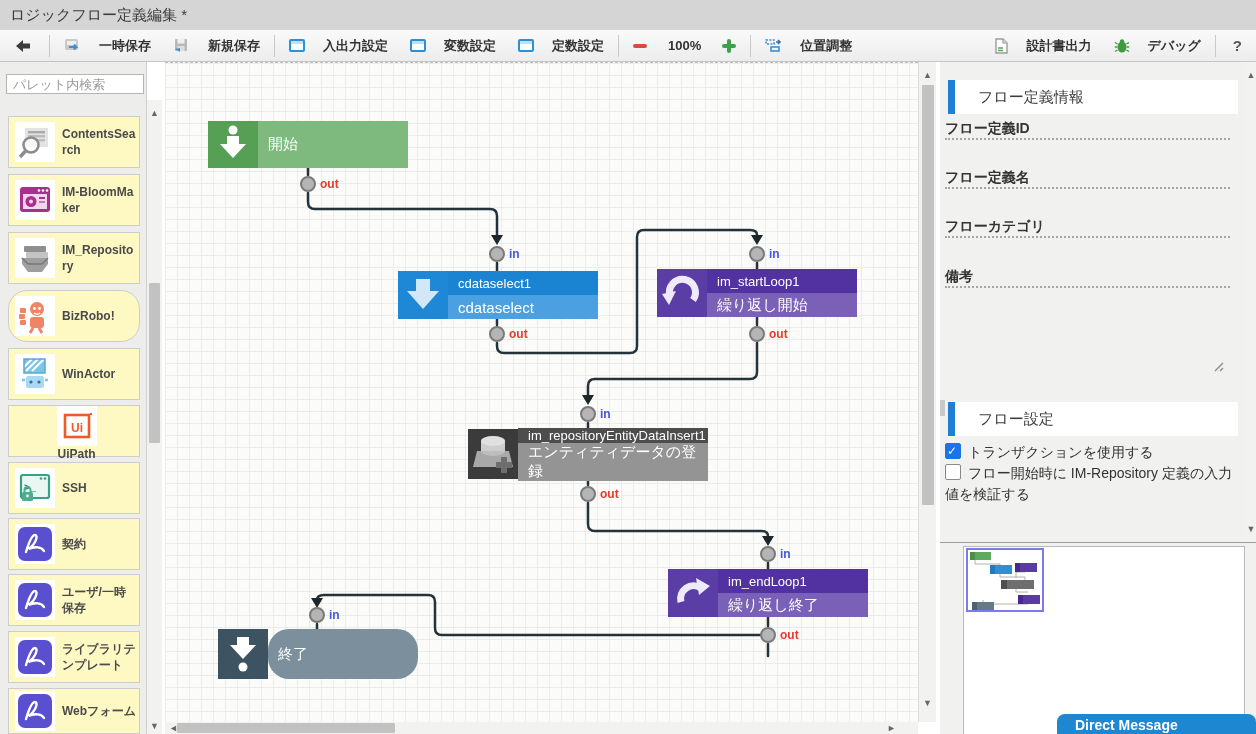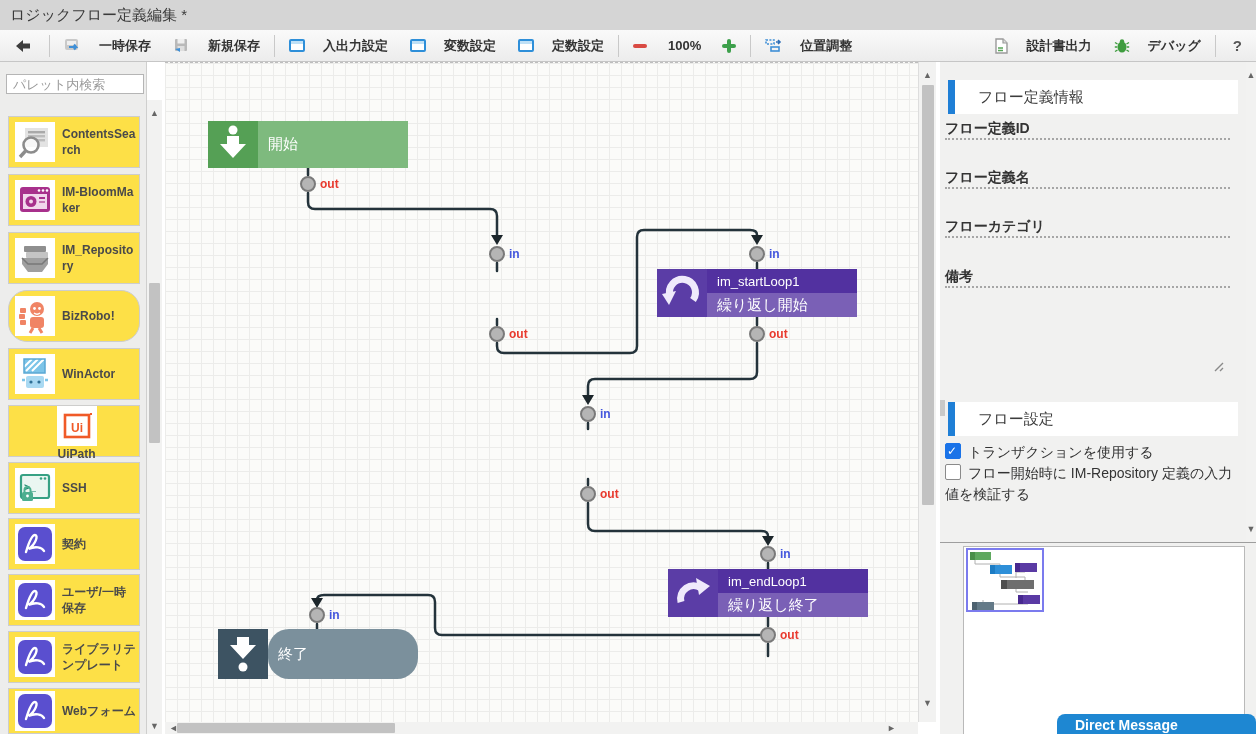--- a/index.html
+++ b/index.html
@@ -25,21 +25,21 @@
   .winicon{width:16px;height:13px;border:2px solid #2e8fd9;border-radius:2px;background:#fff;
            box-sizing:border-box;position:relative;display:inline-block;}
   .winicon::after{content:"";position:absolute;left:0;top:0;right:0;height:3px;background:#bfe0f6;}
   .help-btn{font-size:15px;font-weight:bold;color:#555;padding:0 14px;}
   
   .palette{left:0;top:62px;width:147px;height:672px;background:#ededec;border-right:1px solid #cfcfce;box-sizing:border-box;}
   .psearch{position:absolute;left:6px;top:12px;width:138px;height:20px;border:1px solid #b5b5b5;
            background:#fff;font-size:13px;padding:0 6px;box-sizing:border-box;color:#333;
            font-family:"Liberation Sans","DejaVu Sans",sans-serif;}
   .psearch::placeholder{color:#9a9a9a;}
-  .pitem{position:absolute;left:8px;width:132px;height:52px;background:#fde047;border:1px solid #cdcdcc;
+  .pitem{position:absolute;left:8px;width:132px;height:52px;background:#fef9c3;border:1px solid #cdcdcc;
          display:flex;align-items:center;box-sizing:border-box;}
   .pitem .picn{width:40px;height:40px;margin-left:6px;background:#fff;flex:0 0 40px;}
   .pitem .plab{font-size:12px;font-weight:bold;color:#4a4a4a;margin-left:7px;line-height:1.35;
                word-break:break-all;padding-right:2px;}
   
   .sbv{background:#f2f2f1;}
   .sb-arrow{position:absolute;font-size:9px;color:#666;line-height:10px;text-align:center;width:100%;}
   .thumb{position:absolute;background:#c2c2c2;border-radius:1px;}
   
   .canvas{left:165px;top:62px;width:753px;height:660px;overflow:hidden;
@@ -314,34 +314,60 @@
       <svg width="50" height="47" viewBox="0 0 50 47">
         <circle cx="25" cy="9" r="4.5" fill="#fff"></circle>
         <path d="M19,15 H31 V23 H38 L25,37 L12,23 H19 Z" fill="#fff"></path>
         </svg>
     </div>
     <div class="nbody" style="background:#7eba7e;">
       <div class="nline fs1">開始</div>
     </div>
   </div>
 
+  <div class="node" style="left:233px;top:208px;width:200px;height:48px;">
+    <div class="nicon" style="background:#1e88d6;">
+      <svg width="50" height="48" viewBox="0 0 50 48">
+        <path d="M18,8 H32 V20 H41 L25,38 L9,20 H18 Z" fill="#d2e8f8"></path>
+        </svg>
+    </div>
+    <div class="nbody">
+      <div class="nline fs2" style="background:#1b84d2;">cdataselect1</div>
+      <div class="nline fs1" style="background:#4aa0e0;">cdataselect</div>
+    </div>
+  </div>
 
   <div class="node" style="left:492px;top:206px;width:200px;height:48px;">
     <div class="nicon" style="background:#5b3da6;">
       <svg width="50" height="48" viewBox="0 0 50 48">
         <path d="M36,31 A13,13 0 1 0 13,27" stroke="#efeafb" stroke-width="7" fill="none"></path>
         <polygon points="5,25 19,22 12,36" fill="#efeafb"></polygon>
         </svg>
     </div>
     <div class="nbody">
       <div class="nline fs2" style="background:#5231a0;">im_startLoop1</div>
       <div class="nline fs1" style="background:#7a60b6;">繰り返し開始</div>
     </div>
   </div>
 
+  <div class="node" style="left:303px;top:366px;width:240px;height:50px;">
+    <div class="nicon" style="background:#3b3b3b;">
+      <svg width="50" height="50" viewBox="0 0 50 50">
+        <path d="M9,22 h32 l4,16 h-40 z" fill="#a8a8a8"></path>
+        <ellipse cx="25" cy="22" rx="12" ry="5" fill="#bdbdbd"></ellipse>
+        <rect x="13" y="12" width="24" height="10" fill="#cdcdcd"></rect>
+        <ellipse cx="25" cy="12" rx="12" ry="5" fill="#e0e0e0"></ellipse>
+        <path d="M33,28 h6 v5 h5 v6 h-5 v5 h-6 v-5 h-5 v-6 h5 z" fill="#6e6e6e"></path>
+        </svg>
+    </div>
+    <div class="nbody">
+      <div class="nline fs2" style="background:#4d4d4d;">im_repositoryEntityDataInsert1</div>
+      <div class="nline fs1" style="background:#949494;">エンティティデータの登録</div>
+    </div>
+  </div>
 
   <div class="node" style="left:503px;top:506px;width:200px;height:48px;">
     <div class="nicon" style="background:#5b3da6;">
       <svg width="50" height="48" viewBox="0 0 50 48">
         <path d="M13,33 A13,13 0 0 1 33,19" stroke="#efeafb" stroke-width="7" fill="none"></path>
         <polygon points="28,9 42,17 31,26" fill="#efeafb"></polygon>
         </svg>
     </div>
     <div class="nbody">
       <div class="nline fs2" style="background:#5231a0;">im_endLoop1</div>

